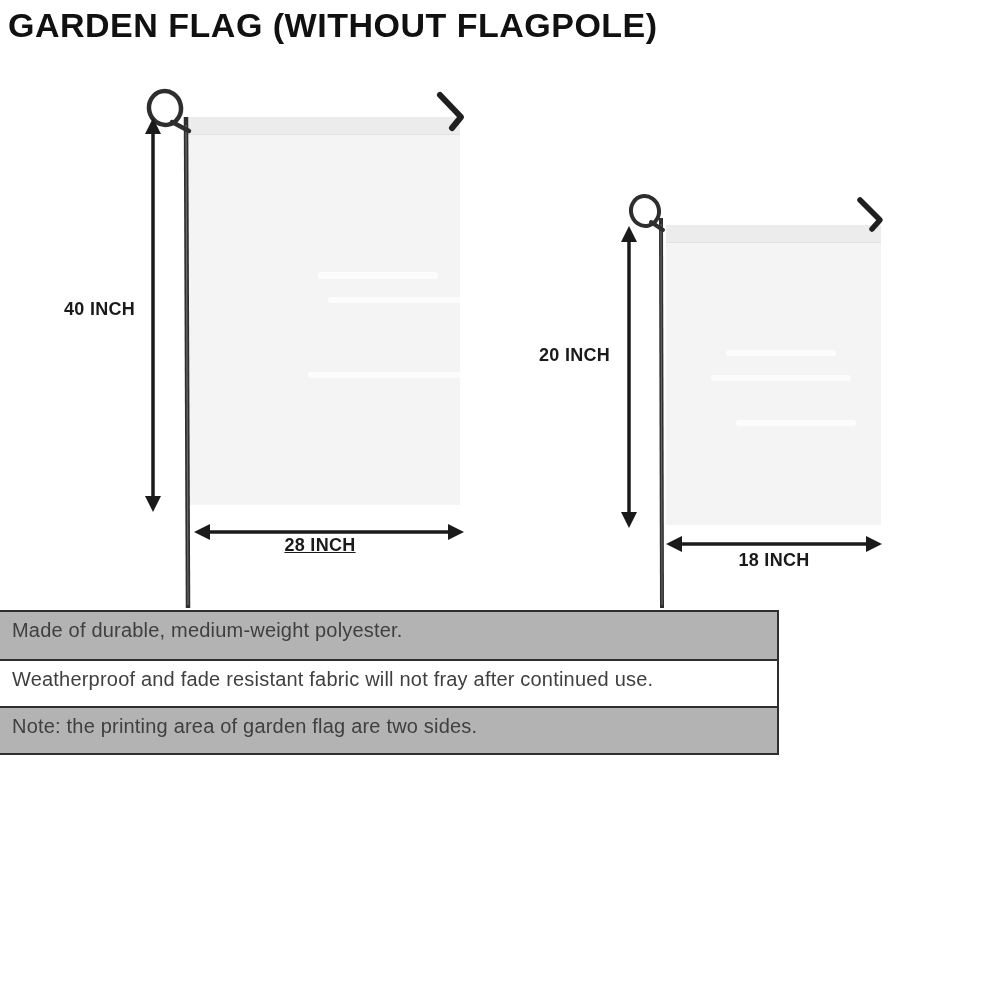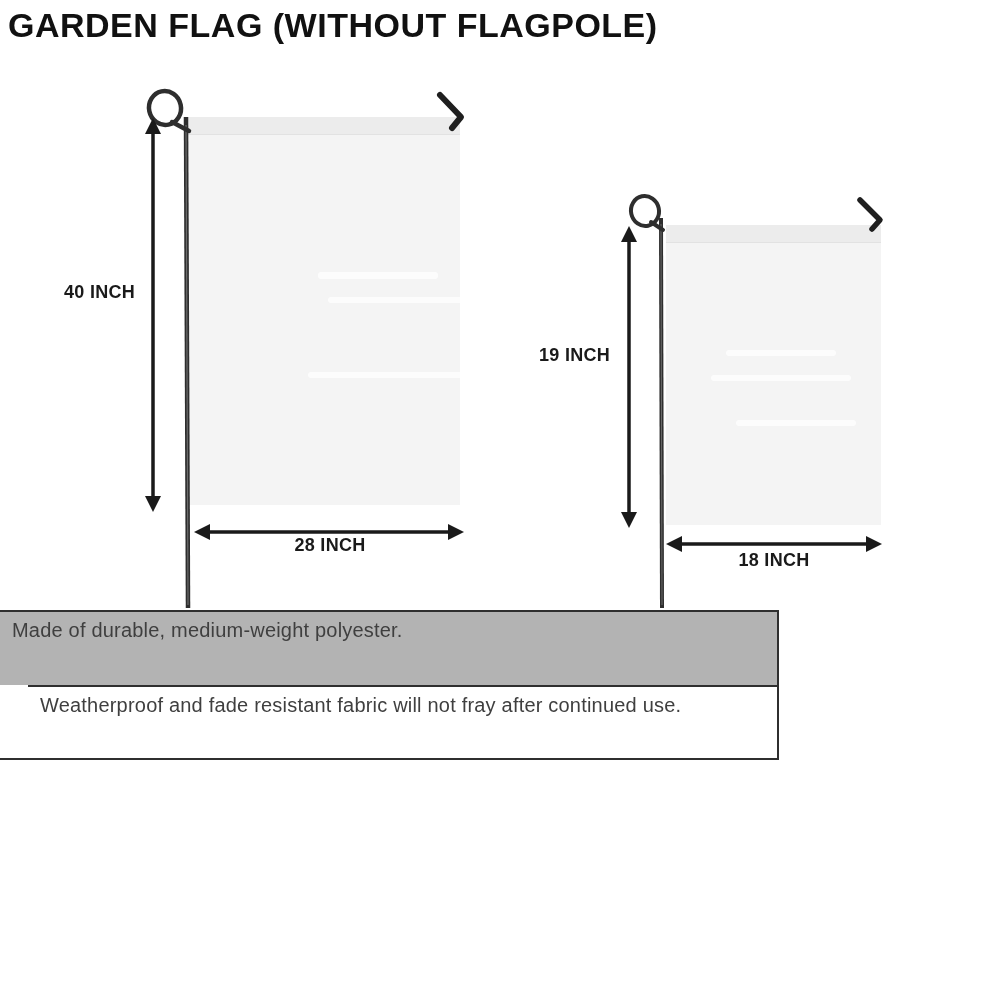--- a/index.html
+++ b/index.html
@@ -40,27 +40,27 @@
     position:absolute;color:var(--dim);font-weight:bold;
     font-size:18px;letter-spacing:.3px;white-space:nowrap;
   }
   .dim-label.center{text-align:center;}
 
   .spec-table{
     position:absolute;left:-2px;top:610px;width:781px;
     border:2px solid var(--row-border);
   }
   .spec-row{
-    height:73px;
+    height:47px;
     padding:7px 12px 0 12px;
     font-size:20px;color:var(--spec-text);
     letter-spacing:.2px;
     background:#ffffff;
   }
-  .spec-row + .spec-row{border-top:2px solid var(--row-border);margin-left:28px;}
+  .spec-row + .spec-row{border-top:2px solid var(--row-border);}
   .spec-row.gray{background:var(--row-gray);}
 </style>
 </head>
 <body>
 
 <div class="title-block">
   <div class="title-line">GARDEN FLAG (WITHOUT FLAGPOLE)</div>
 </div>
 
 <div class="fabric" style="left:188px;top:117px;width:272px;height:388px;">
@@ -79,28 +79,28 @@
   <line x1="32" y1="37" x2="49" y2="46" stroke="#2e2e2e" stroke-width="4.5" stroke-linecap="round"></line>
 
   <polyline points="300,10 321,32 312,43" fill="none" stroke="#1f1f1f" stroke-width="6" stroke-linecap="round" stroke-linejoin="round"></polyline>
 </svg>
 
 <svg class="arrow-svg" style="left:140px;top:118px;" width="26" height="394" viewBox="0 0 26 394">
   <line x1="13" y1="10" x2="13" y2="384" stroke="#1a1a1a" stroke-width="3.5"></line>
   <polygon points="13,0 5,16 21,16" fill="#1a1a1a"></polygon>
   <polygon points="13,394 5,378 21,378" fill="#1a1a1a"></polygon>
 </svg>
-<div class="dim-label" style="left:64px;top:282px;">40 INCH</div>
+<div class="dim-label" style="left:64px;top:299px;">40 INCH</div>
 
 <svg class="arrow-svg" style="left:194px;top:519px;" width="270" height="26" viewBox="0 0 270 26">
   <line x1="10" y1="13" x2="260" y2="13" stroke="#1a1a1a" stroke-width="3.5"></line>
   <polygon points="0,13 16,5 16,21" fill="#1a1a1a"></polygon>
   <polygon points="270,13 254,5 254,21" fill="#1a1a1a"></polygon>
 </svg>
-<div class="dim-label center" style="left:280px;top:535px;width:100px;">28 INCH</div>
+<div class="dim-label center" style="left:270px;top:535px;width:100px;text-decoration:underline;">28 INCH</div>
 
 <div class="fabric" style="left:666px;top:225px;width:215px;height:300px;">
   <div class="sleeve"></div>
   <div class="streak" style="left:60px;top:125px;width:110px;height:6px;"></div>
   <div class="streak" style="left:45px;top:150px;width:140px;height:6px;"></div>
   <div class="streak" style="left:70px;top:195px;width:120px;height:6px;"></div>
 </div>
 
 <svg class="pole-svg" style="left:615px;top:190px;" width="290" height="420" viewBox="0 0 290 420">
 
@@ -111,25 +111,26 @@
   <line x1="36" y1="32" x2="48" y2="40" stroke="#2e2e2e" stroke-width="4" stroke-linecap="round"></line>
 
   <polyline points="245,10 265,30 257,39" fill="none" stroke="#1f1f1f" stroke-width="5.5" stroke-linecap="round" stroke-linejoin="round"></polyline>
 </svg>
 
 <svg class="arrow-svg" style="left:616px;top:226px;" width="26" height="302" viewBox="0 0 26 302">
   <line x1="13" y1="10" x2="13" y2="292" stroke="#1a1a1a" stroke-width="3.5"></line>
   <polygon points="13,0 5,16 21,16" fill="#1a1a1a"></polygon>
   <polygon points="13,302 5,286 21,286" fill="#1a1a1a"></polygon>
 </svg>
-<div class="dim-label" style="left:539px;top:345px;">19 INCH</div>
+<div class="dim-label" style="left:539px;top:345px;">20 INCH</div>
 
 <svg class="arrow-svg" style="left:666px;top:531px;" width="216" height="26" viewBox="0 0 216 26">
   <line x1="10" y1="13" x2="206" y2="13" stroke="#1a1a1a" stroke-width="3.5"></line>
   <polygon points="0,13 16,5 16,21" fill="#1a1a1a"></polygon>
   <polygon points="216,13 200,5 200,21" fill="#1a1a1a"></polygon>
 </svg>
 <div class="dim-label center" style="left:724px;top:550px;width:100px;">18 INCH</div>
 
 <div class="spec-table">
   <div class="spec-row gray">Made of durable, medium-weight polyester.</div>
   <div class="spec-row">Weatherproof and fade resistant fabric will not fray after continued use.</div>
+  <div class="spec-row gray">Note: the printing area of garden flag are two sides.</div>
 </div>
 
 </body></html>

